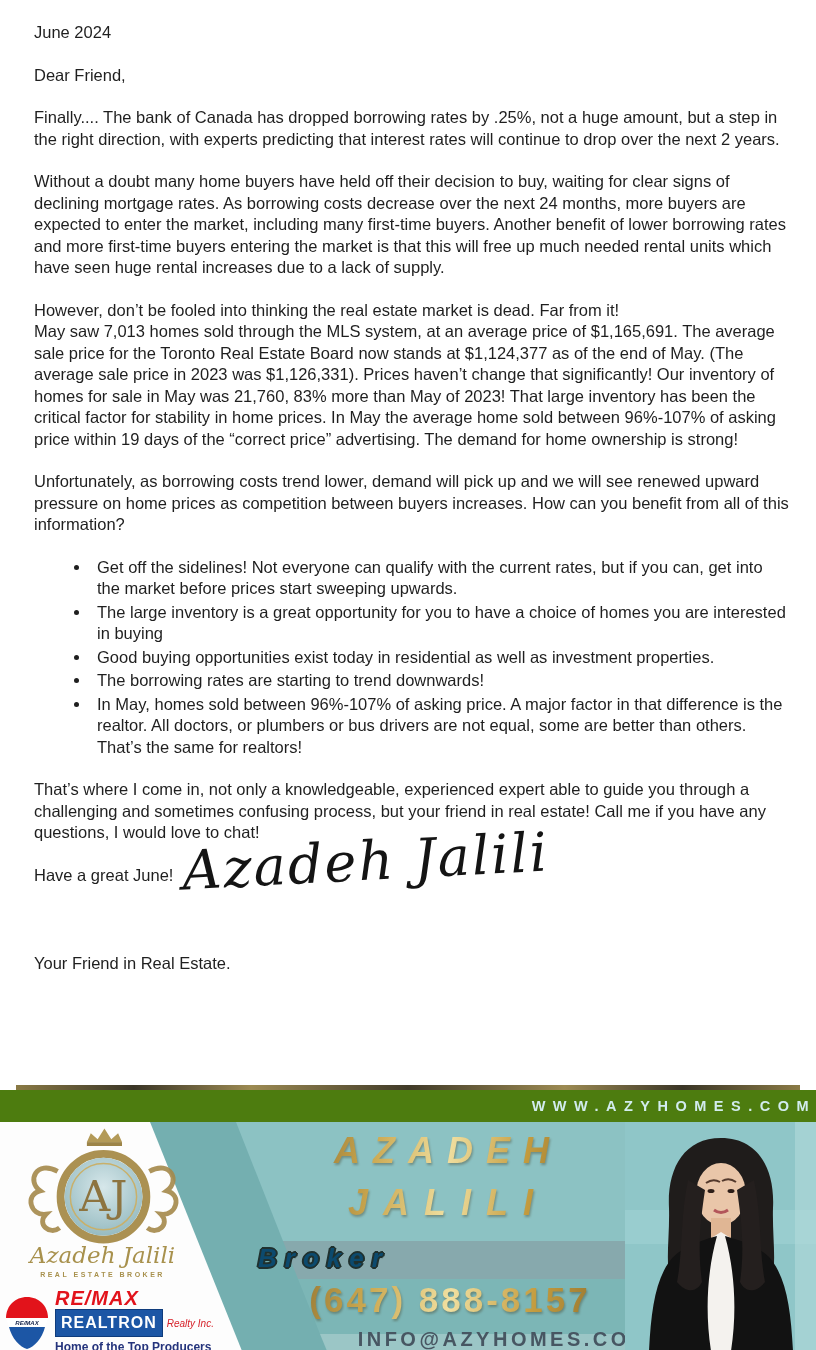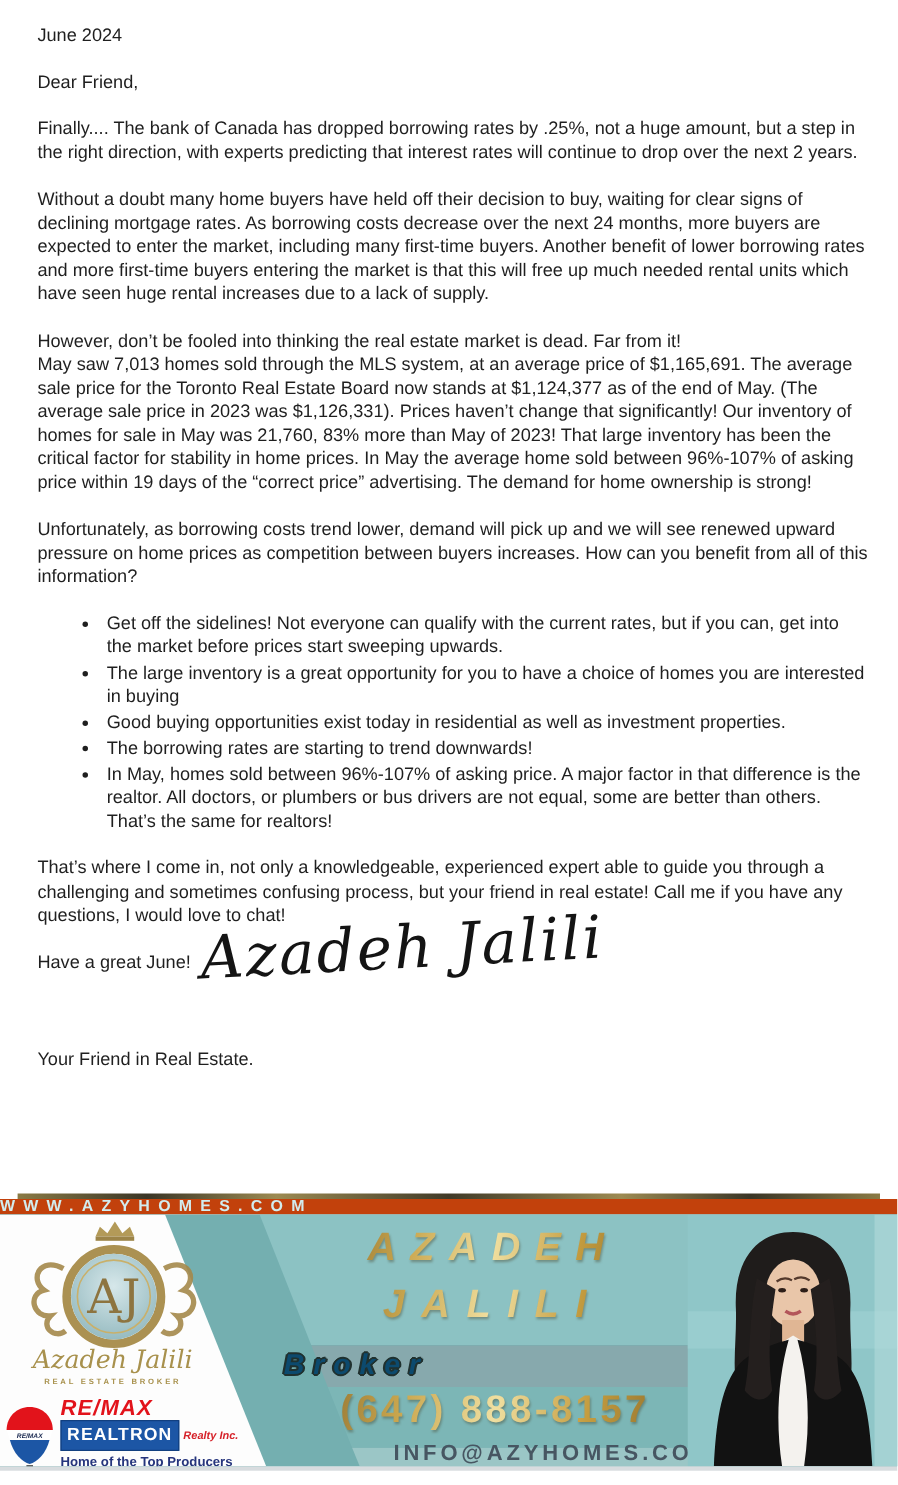--- a/index.html
+++ b/index.html
@@ -16,21 +16,21 @@
   .closing-block p { margin:0; }
   .signature { position:absolute; left:148px; top:-14px; font-family:"DejaVu Serif", serif;
                font-style:italic; font-size:54px; color:#141414; transform:rotate(-3deg);
                letter-spacing:2px; white-space:nowrap; }
   .sign-off { position:absolute; left:0; top:88px; }
 
   
   .banner { position:absolute; left:0; top:1085px; width:816px; height:265px; }
   .gold-line { height:5px; margin:0 16px;
     background:linear-gradient(90deg,#8a7a45,#3a3526 15%,#9c8a52 30%,#403a28 50%,#9c8a52 70%,#3a3526 85%,#8a7a45); }
-  .site-bar { height:14px; background:#c2410c; display:flex; align-items:center; justify-content:flex-start; }
+  .site-bar { height:32px; background:#4d7c0f; display:flex; align-items:center; justify-content:flex-end; }
   .site-url { color:#d2ecee; font-size:14.5px; font-weight:bold; letter-spacing:7.5px; }
 
   .banner-body { position:relative; height:229px; background:#74afb0; overflow:hidden; }
   .layer { position:absolute; inset:0; }
   .panel-name  { clip-path:polygon(236px 0, 816px 0, 816px 119px, 283px 119px); background:#8cc2c3; }
   .band-broker { clip-path:polygon(283px 119px, 816px 119px, 816px 157px, 298px 157px); background:#87a9ad; }
   .zone-phone  { clip-path:polygon(298px 157px, 816px 157px, 816px 212px, 320px 212px); background:#7cb6b6; }
   .band-email  { clip-path:polygon(320px 212px, 816px 212px, 816px 229px, 327px 229px); background:#9bc6c6; }
   .white-panel { clip-path:polygon(0 0, 150px 0, 242px 229px, 0 229px); background:#fdfdfd; }
 
@@ -38,21 +38,21 @@
   .logo-script { position:absolute; left:0; top:120px; width:205px; text-align:center;
                  font-family:"DejaVu Serif", serif; font-style:italic; font-size:23px; color:#a8914d; }
   .logo-sub { position:absolute; left:0; top:149px; width:205px; text-align:center;
               font-size:7px; font-weight:bold; letter-spacing:2.5px; color:#a8914d; text-transform:uppercase; }
   .remax { position:absolute; left:4px; top:166px; display:flex; gap:5px; align-items:flex-end; }
   .remax-textcol { display:flex; flex-direction:column; }
   .remax-word { color:#e2131b; font-weight:bold; font-style:italic; font-size:20px; letter-spacing:1px; line-height:21px; }
   .realtron-row { display:flex; align-items:center; gap:4px; }
   .realtron { background:#1c56a5; color:#ffffff; font-weight:bold; font-size:16px; padding:4px 5px;
               letter-spacing:1px; border:1px solid #0f3c7c; }
-  .realty { color:#d6222a; font-size:10px; font-weight:bold; font-style:italic; }
+  .realty { color:#d6222a; font-size:10px; font-weight:normal; font-style:italic; }
   .tagline { color:#25347c; font-weight:bold; font-size:12px; margin-top:3px; }
 
   .goldtext { background:linear-gradient(100deg,#7c5f26 5%,#caa74f 30%,#f0dfa0 50%,#c49c3f 70%,#7c5f26 95%);
               -webkit-background-clip:text; background-clip:text; color:transparent;
               filter:drop-shadow(1px 2px 1px rgba(60,50,20,0.35)); }
   .agent-name1, .agent-name2 { position:absolute; left:258px; width:380px; text-align:center;
               font-size:36px; font-weight:bold; font-style:italic; }
   .agent-name1 { top:8px;  letter-spacing:13px; }
   .agent-name2 { top:60px; letter-spacing:15px;text-align:center; }
   .agent-role { position:absolute; left:258px; top:121px; width:380px; text-align:left;

